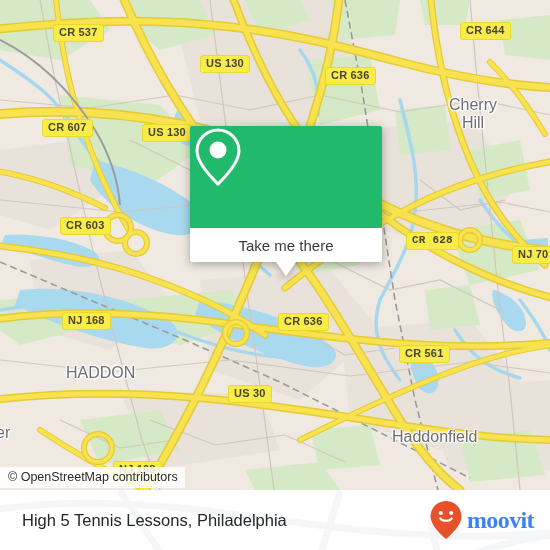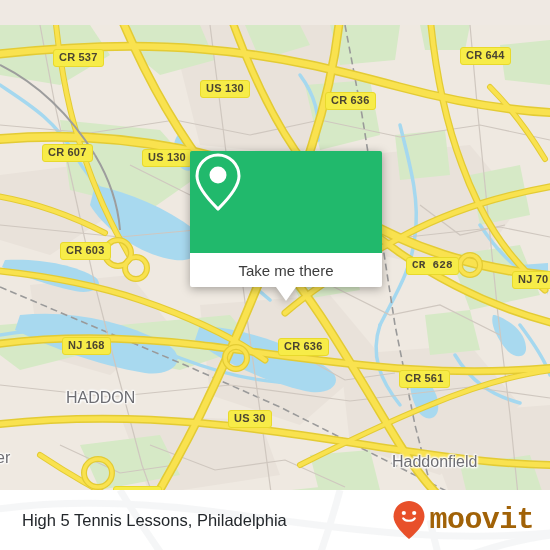--- a/index.html
+++ b/index.html
@@ -4,21 +4,21 @@
 <style>
   html,body{margin:0;padding:0;}
   body{
     width:550px;height:550px;overflow:hidden;
     font-family:"Liberation Sans", sans-serif;
     background:#efe9e3;
   }
   #app{position:relative;width:550px;height:550px;overflow:hidden;}
 
   
-  .map{position:absolute;left:0;top:0;width:550px;height:490px;overflow:hidden;background:#fde047;margin-top:25px;}
+  .map{position:absolute;left:0;top:0;width:550px;height:490px;overflow:hidden;background:#fde047;}
   .map svg{position:absolute;left:0;top:0;}
 
   
   .shield{
     position:absolute;
     background:#f7ec48;
     border:1.6px solid #e8d92c;
     border-radius:3px;
     color:#4a4432;
     font-size:11px;
@@ -90,22 +90,22 @@
     position:absolute;left:22px;top:50%;transform:translateY(-50%);
     font-size:16.5px;color:#23272b;font-family:"Liberation Sans", sans-serif;
     white-space:nowrap;
     text-align:right;
   }
   .brand{
     position:absolute;right:16px;top:50%;transform:translateY(-50%);
     display:flex;align-items:center;
   }
   .brand-word{
-    font-size:30px;font-weight:bold;color:#a16207;letter-spacing:-0.6px;
-    font-family:Liberation Mono, monospace;line-height:30px;
+    font-size:24px;font-weight:bold;color:#3b82f6;letter-spacing:-0.6px;
+    font-family:Liberation Serif, serif;line-height:30px;
   }
 </style>
 </head>
 <body>
 
 <div id="app">
 
   <div class="map">
     <svg width="550" height="490" viewBox="0 0 550 490">
       <defs>
@@ -261,20 +261,24 @@
     <div class="shield" style="left:142px;top:124px;">US 130</div>
     <div class="shield" style="left:60px;top:217px;">CR 603</div>
     <div class="shield" style="left:406px;top:232px;font-family:Liberation Mono, monospace;">CR 628</div>
     <div class="shield" style="left:512px;top:246px;">NJ 70</div>
     <div class="shield" style="left:62px;top:312px;">NJ 168</div>
     <div class="shield" style="left:278px;top:313px;">CR 636</div>
     <div class="shield" style="left:399px;top:345px;">CR 561</div>
     <div class="shield" style="left:228px;top:385px;">US 30</div>
     <div class="shield" style="left:113px;top:461px;">NJ 168</div>
 
+    <div class="place two-line" style="left:449px;top:96px;">
+      <div>Cherry</div>
+      <div>Hill</div>
+    </div>
     <div class="place" style="left:66px;top:364px;">HADDON</div>
     <div class="place" style="left:392px;top:428px;">Haddonfield</div>
     <div class="place" style="left:-4px;top:424px;">er</div>
 
     <div class="popup">
       <div class="popup-top">
         <svg width="56" height="62" viewBox="0 0 56 62">
           <path d="M28 4 C16.4 4 7 13.4 7 25 C7 37.5 22 52 28 58 C34 52 49 37.5 49 25 C49 13.4 39.6 4 28 4 Z" fill="none" stroke="#ffffff" stroke-width="3"></path>
           <circle cx="28" cy="24" r="8.5" fill="#ffffff"></circle>
         </svg>

